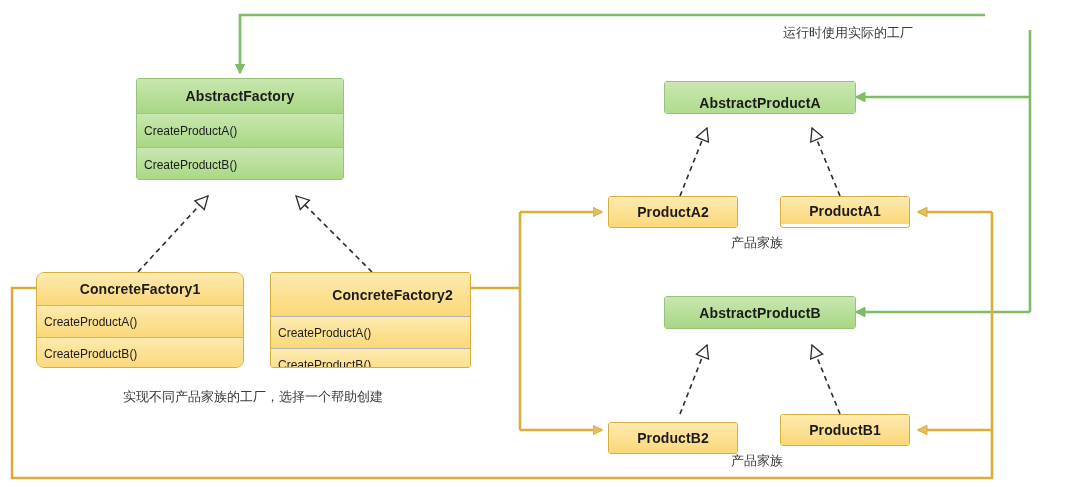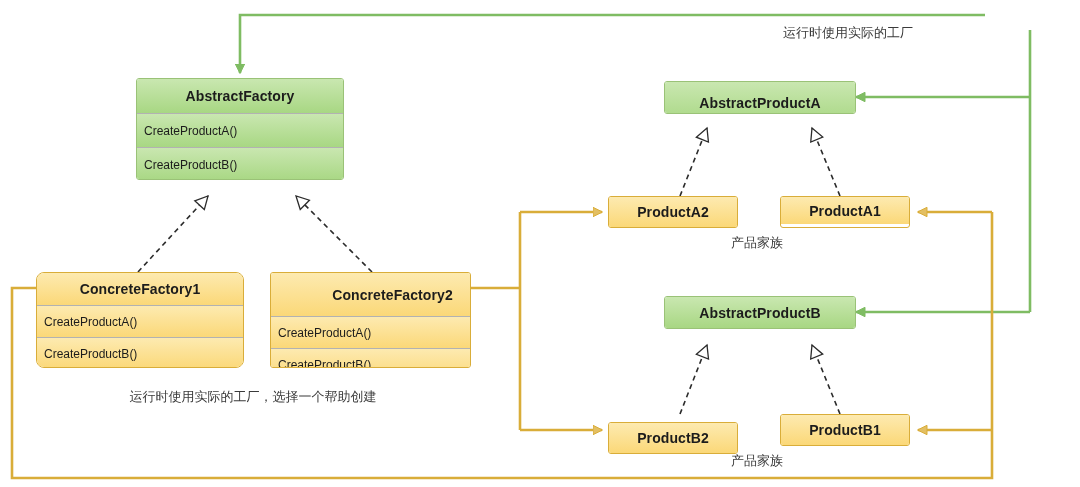--- a/index.html
+++ b/index.html
@@ -168,19 +168,19 @@
   <div class="uml yellow" style="left:608px; top:414px; width:130px; height:32px;margin-top:8px;">
     <div class="row title" style="height:30px;">ProductB2</div>
   </div>
 
   <div class="uml yellow" style="left:780px; top:414px; width:130px; height:32px;">
     <div class="row title" style="height:30px;">ProductB1</div>
   </div>
 
   <div class="caption" style="left:783px; top:24px;">运行时使用实际的工厂</div>
 
-  <div class="caption center" style="left:253px; top:388px;">运行时使用实际的工厂，选择一个帮助创建</div>
+  <div class="caption center" style="left:253px; top:388px;">实现不同产品家族的工厂，选择一个帮助创建</div>
 
   <div class="caption center" style="left:757px; top:234px;">产品家族</div>
 
   <div class="caption center" style="left:757px; top:452px;">产品家族</div>
 
 </div>
 
 </body></html>

